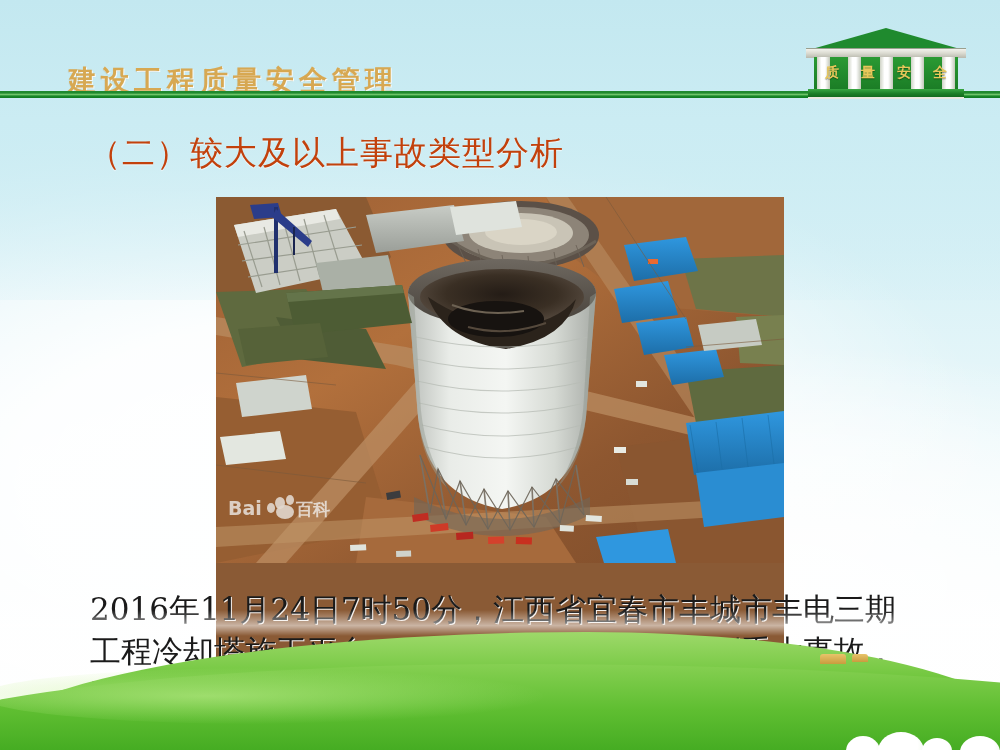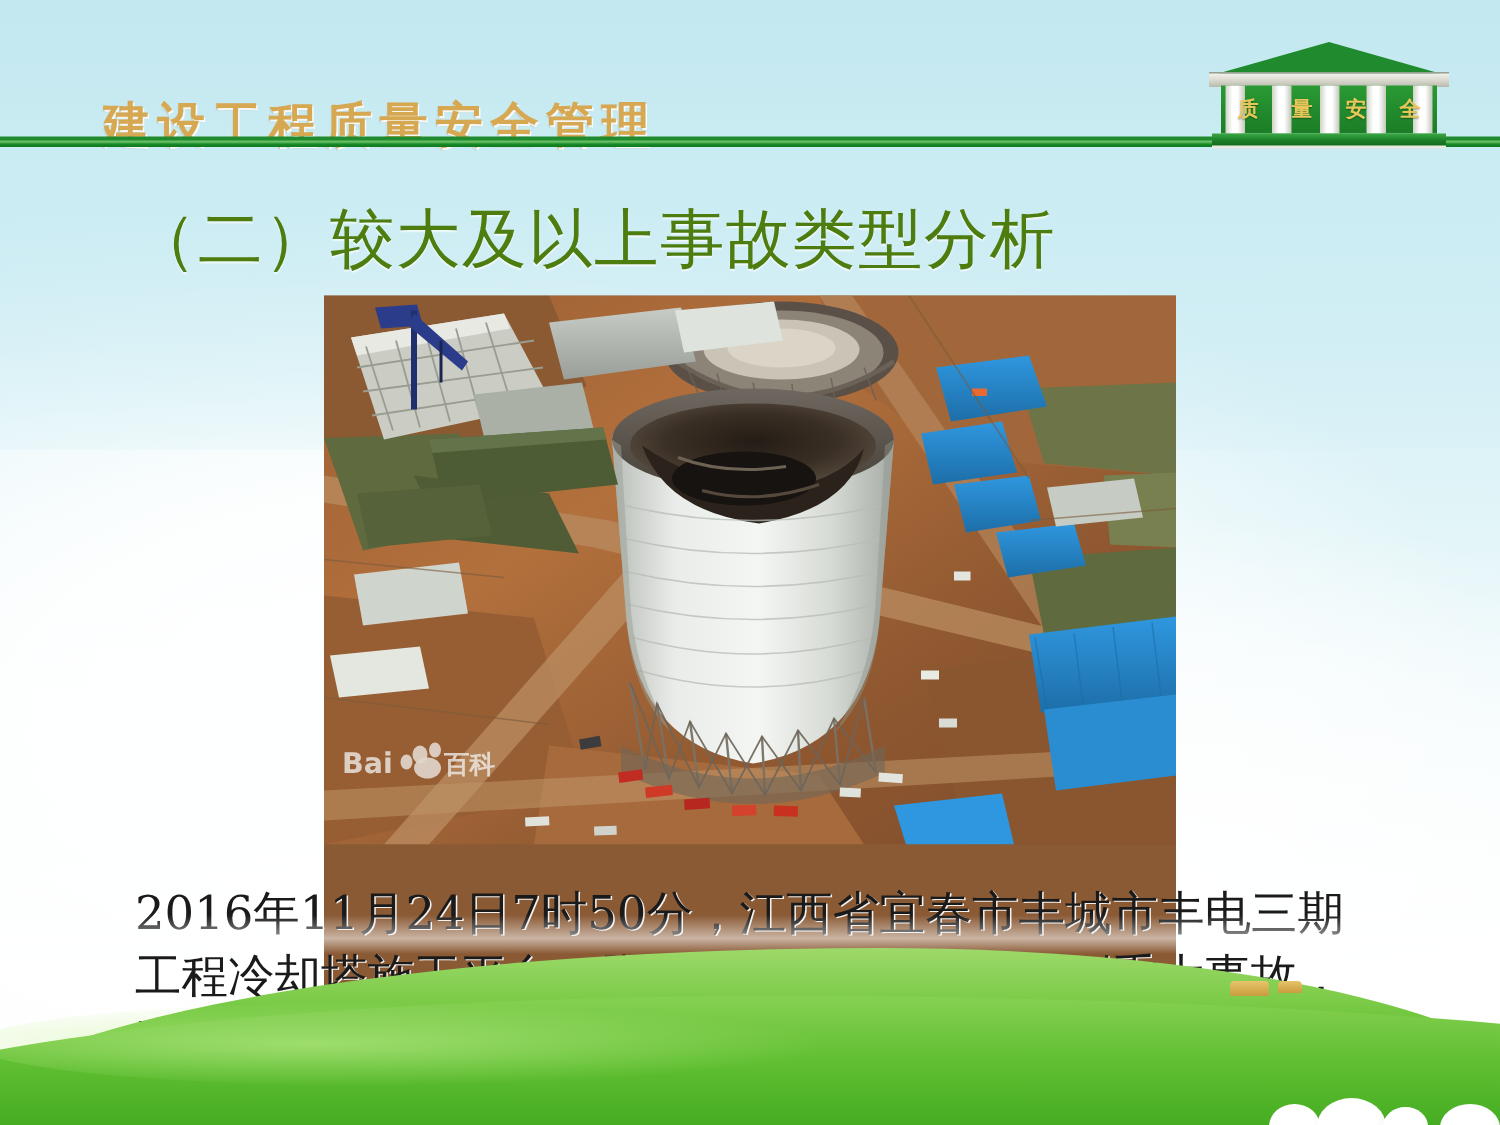--- a/index.html
+++ b/index.html
@@ -37,21 +37,21 @@
   
   .header-band {
     position: absolute;
     left: 0; top: 0; right: 0;
     height: 98px;
   }
   .header-title {
     position: absolute;
     left: 68px;
     top: 62px;
-    font-size: 32px;
+    font-size: 28px;
     font-weight: bold;
     letter-spacing: 5px;
     color: #d7a852;
     text-shadow: 1px 1px 0 rgba(255,255,255,0.85), 0 1px 1px rgba(140,100,30,0.25);
     white-space: nowrap;
     font-family: "DejaVu Sans", sans-serif;
   }
   .header-rule {
     position: absolute;
     left: 0; right: 0;
@@ -118,22 +118,22 @@
     font-family: "DejaVu Sans", sans-serif;
     text-shadow: 0 1px 1px rgba(0,0,0,0.35);
     pointer-events: none;
   }
 
   
   .heading {
     position: absolute;
     left: 88px;
     top: 131px;
-    font-size: 43px;
-    color: #4d7c0f;
+    font-size: 33px;
+    color: #c2410c;
     letter-spacing: 1px;
     white-space: nowrap;
     font-family: "DejaVu Serif", serif;
     text-shadow: 0 1px 1px rgba(255,255,255,0.7);
   }
 
   
   .photo {
     position: absolute;
     left: 216px;

